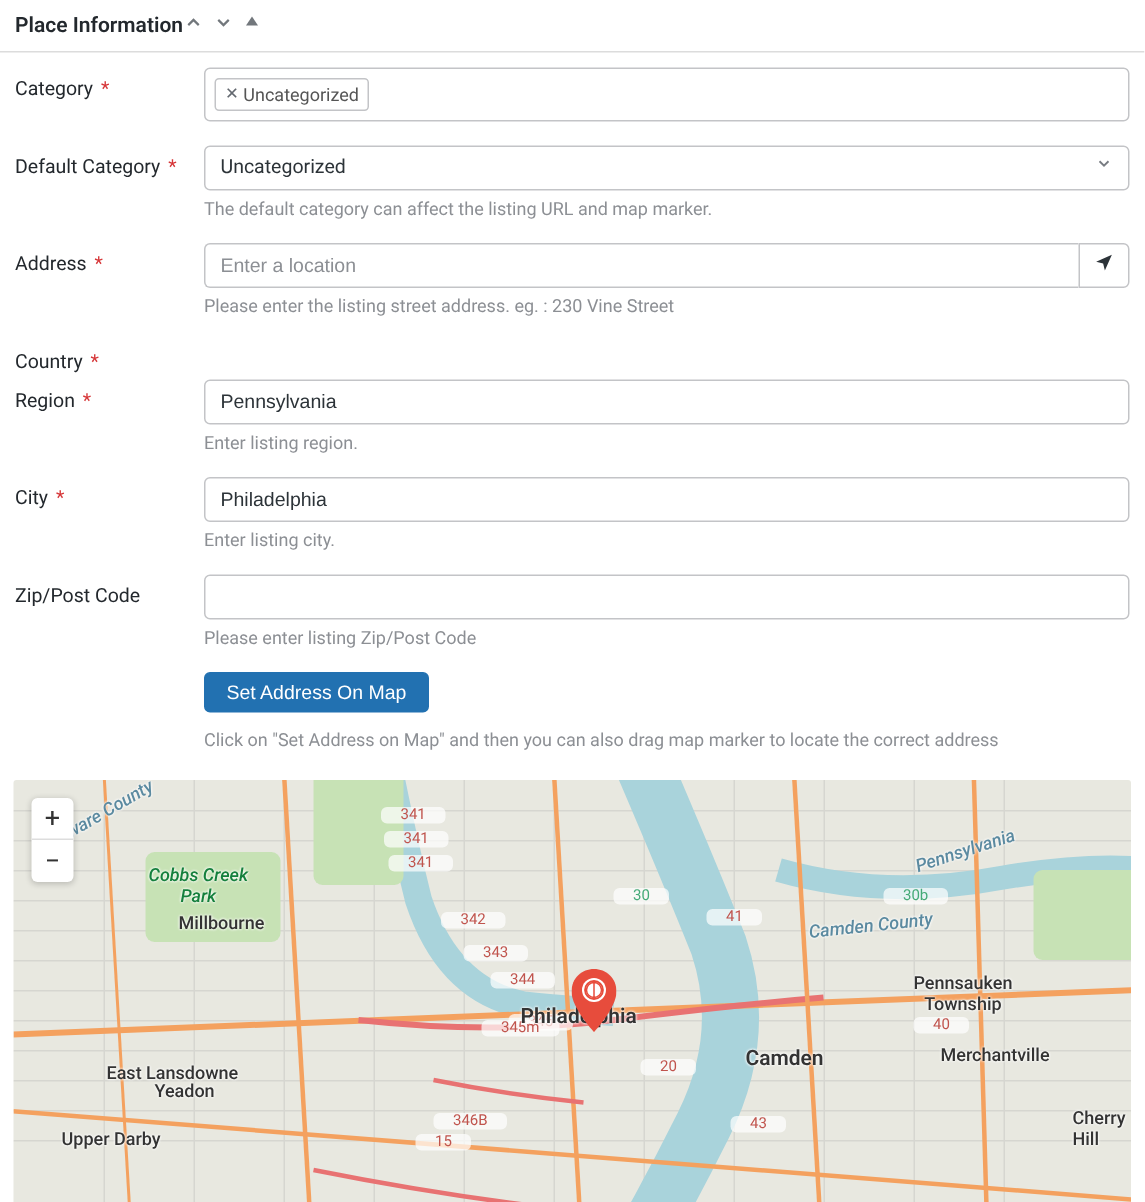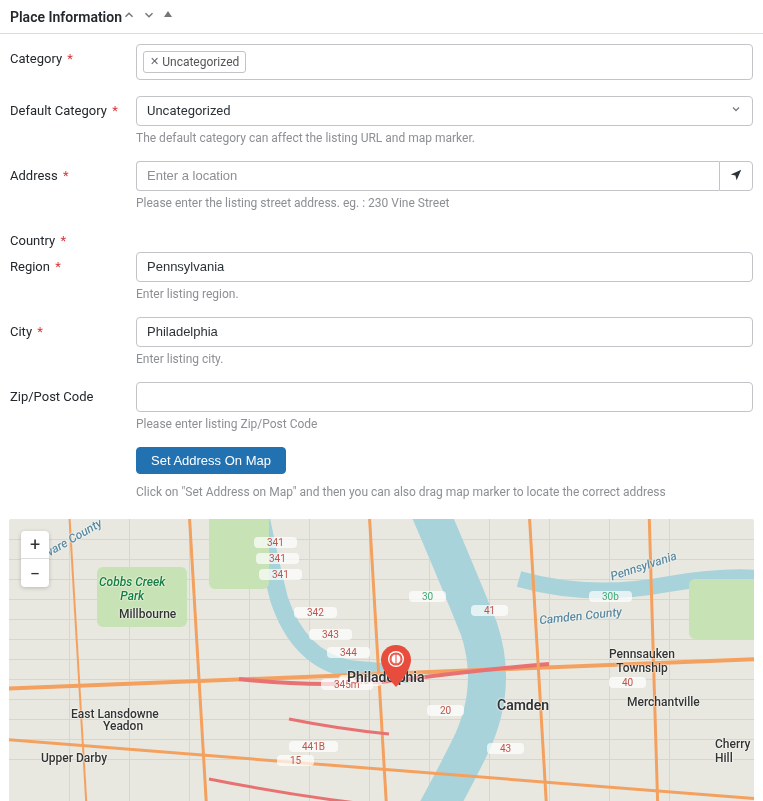--- a/index.html
+++ b/index.html
@@ -353,21 +353,21 @@
     </svg>
 
     <div class="map-num" style="left:245px;top:18px">341</div>
     <div class="map-num" style="left:247px;top:34px">341</div>
     <div class="map-num" style="left:250px;top:50px">341</div>
     <div class="map-num" style="left:285px;top:88px">342</div>
     <div class="map-num" style="left:300px;top:110px">343</div>
     <div class="map-num" style="left:318px;top:128px">344</div>
     <div class="map-num" style="left:330px;top:156px">345</div>
     <div class="map-num" style="left:312px;top:160px">345m</div>
-    <div class="map-num" style="left:280px;top:222px">441B</div>
+    <div class="map-num" style="left:280px;top:222px">346B</div>
 
     <div class="map-num" style="left:400px;top:72px;color:#4a7">30</div>
     <div class="map-num" style="left:580px;top:72px;color:#4a7">30b</div>
     <div class="map-num" style="left:462px;top:86px">41</div>
     <div class="map-num" style="left:418px;top:186px">20</div>
     <div class="map-num" style="left:600px;top:158px">40</div>
 
     <div class="map-num" style="left:478px;top:224px">43</div>
     <div class="map-num" style="left:268px;top:236px">15</div>
 

